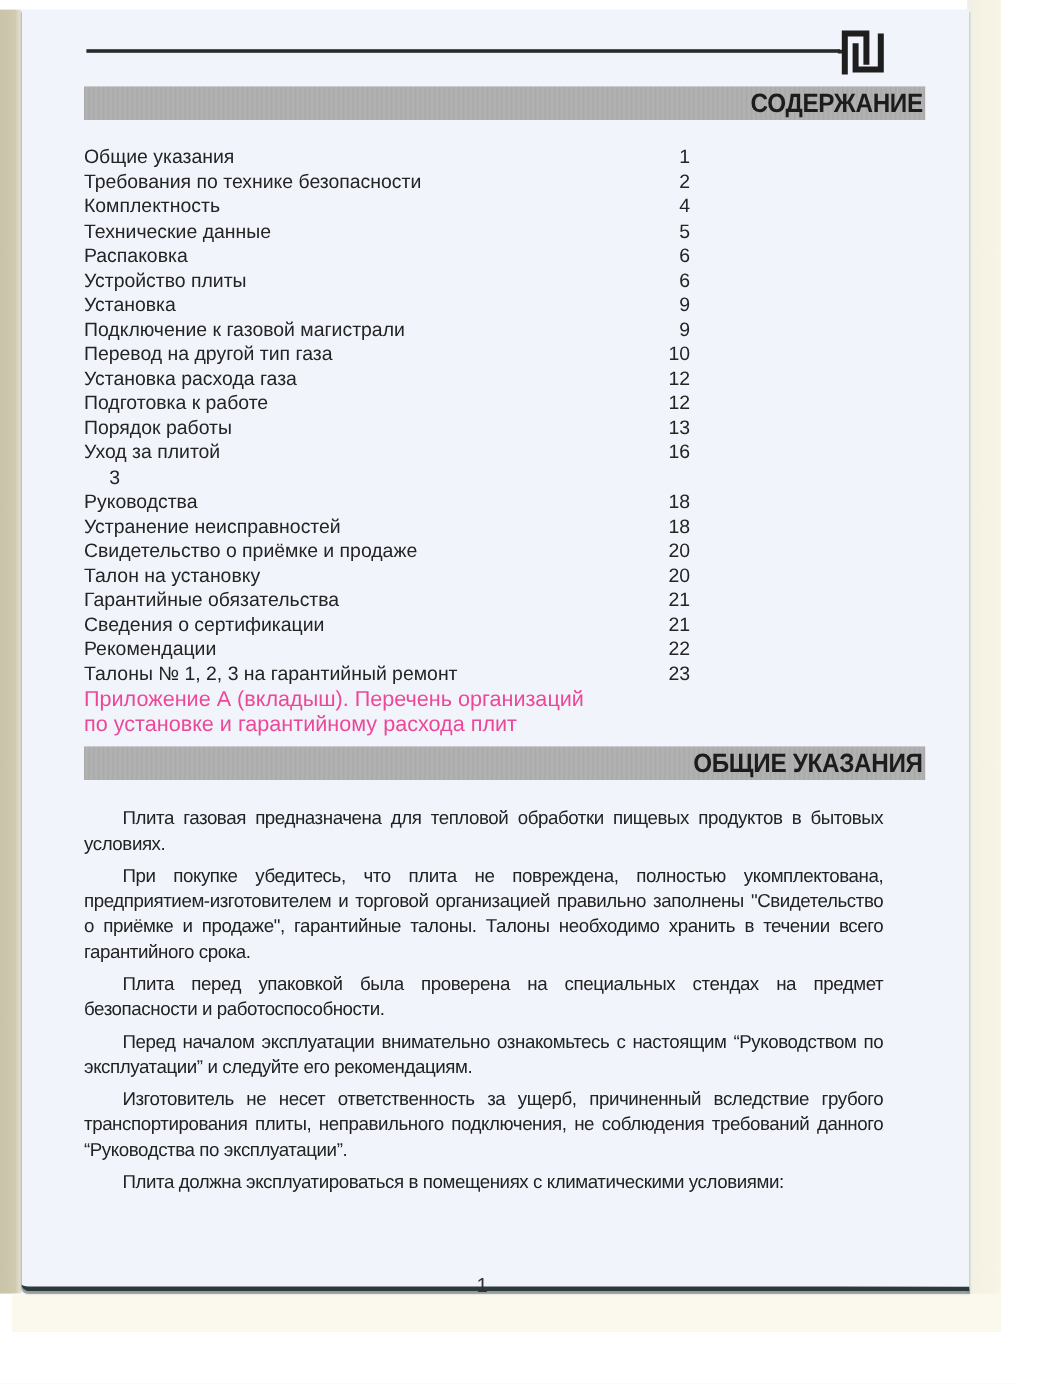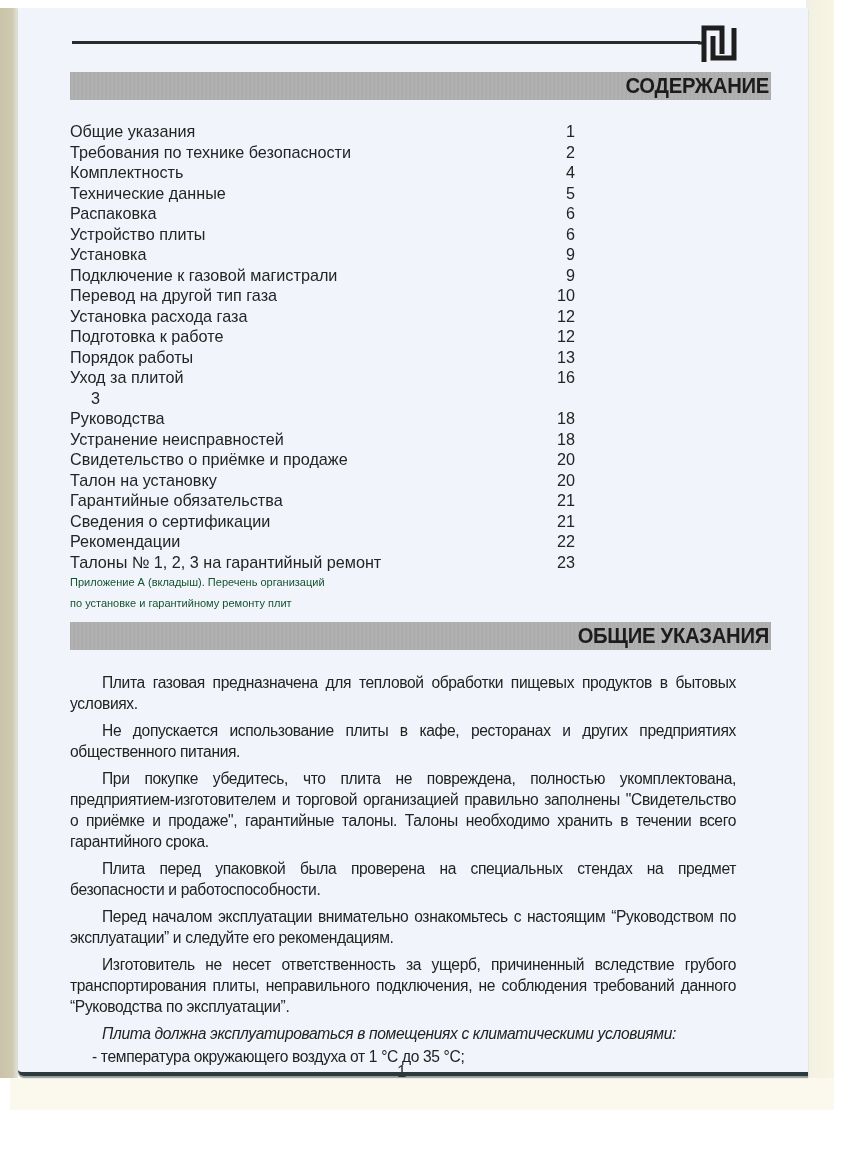--- a/index.html
+++ b/index.html
@@ -49,21 +49,21 @@
     }
     .toc {
       position: absolute; left: 70px; top: 121px; width: 505px;
     }
     .toc-row {
       display: flex; justify-content: space-between;
       font-size: 16.2px; line-height: 20.5px; color: #242424;
     }
     .toc-row .num { width: 30px; text-align: right; }
     .toc-multi {
-      font-size: 11px; line-height: 21px; color: #14532d;
+      font-size: 18px; line-height: 21px; color: #ec4899;
     }
     .body-text {
       position: absolute; left: 70px; top: 672px; width: 670px;
       font-family: "Liberation Sans", sans-serif;
       font-size: 15.6px; line-height: 21px; color: #222;
       letter-spacing: -0.35px;
     }
     .body-text p { margin: 0 4px 6px 0; text-indent: 32px; text-align: justify; }
     .body-text p.item { text-indent: 0; padding-left: 22px; }
     .page-num {
@@ -174,32 +174,30 @@
   <div class="toc-row">
       <span>Рекомендации</span>
       <span class="num">22</span>
     </div>
   <div class="toc-row">
       <span>Талоны № 1, 2, 3 на гарантийный ремонт</span>
       <span class="num">23</span>
     </div>
   <div class="toc-multi">
     <div>Приложение А (вкладыш). Перечень организаций</div>
-    <div>по установке и гарантийному ремонту плит</div>
+    <div>по установке и гарантийному расхода плит</div>
   </div>
 </div>
 
 <div class="section-bar" style="top:622px;">
   <span class="title">ОБЩИЕ УКАЗАНИЯ</span>
 </div>
 
 <div class="body-text">
   <p>Плита газовая предназначена для тепловой обработки пищевых продуктов в бытовых условиях.</p>
-  <p>Не допускается использование плиты в кафе, ресторанах и других предприятиях общественного питания.</p>
   <p>При покупке убедитесь, что плита не повреждена, полностью укомплектована, предприятием-изготовителем и торговой организацией правильно заполнены "Свидетельство о приёмке и продаже", гарантийные талоны. Талоны необходимо хранить в течении всего гарантийного срока.</p>
   <p>Плита перед упаковкой была  проверена на специальных стендах на предмет безопасности и работоспособности.</p>
   <p>Перед началом эксплуатации внимательно ознакомьтесь с настоящим “Руководством по эксплуатации” и следуйте его рекомендациям.</p>
   <p>Изготовитель не несет ответственность за ущерб, причиненный  вследствие грубого транспортирования плиты, неправильного подключения, не соблюдения требований данного “Руководства по эксплуатации”.</p>
-  <p style="margin-bottom:2px;font-style:italic;">Плита должна эксплуатироваться в помещениях с климатическими условиями:</p>
-  <p class="item">- температура окружающего  воздуха от 1  °С до 35  °С;</p>
+  <p style="margin-bottom:2px;">Плита должна эксплуатироваться в помещениях с климатическими условиями:</p>
 </div>
 
 <div class="page-num">1</div>
 
 </body></html>

